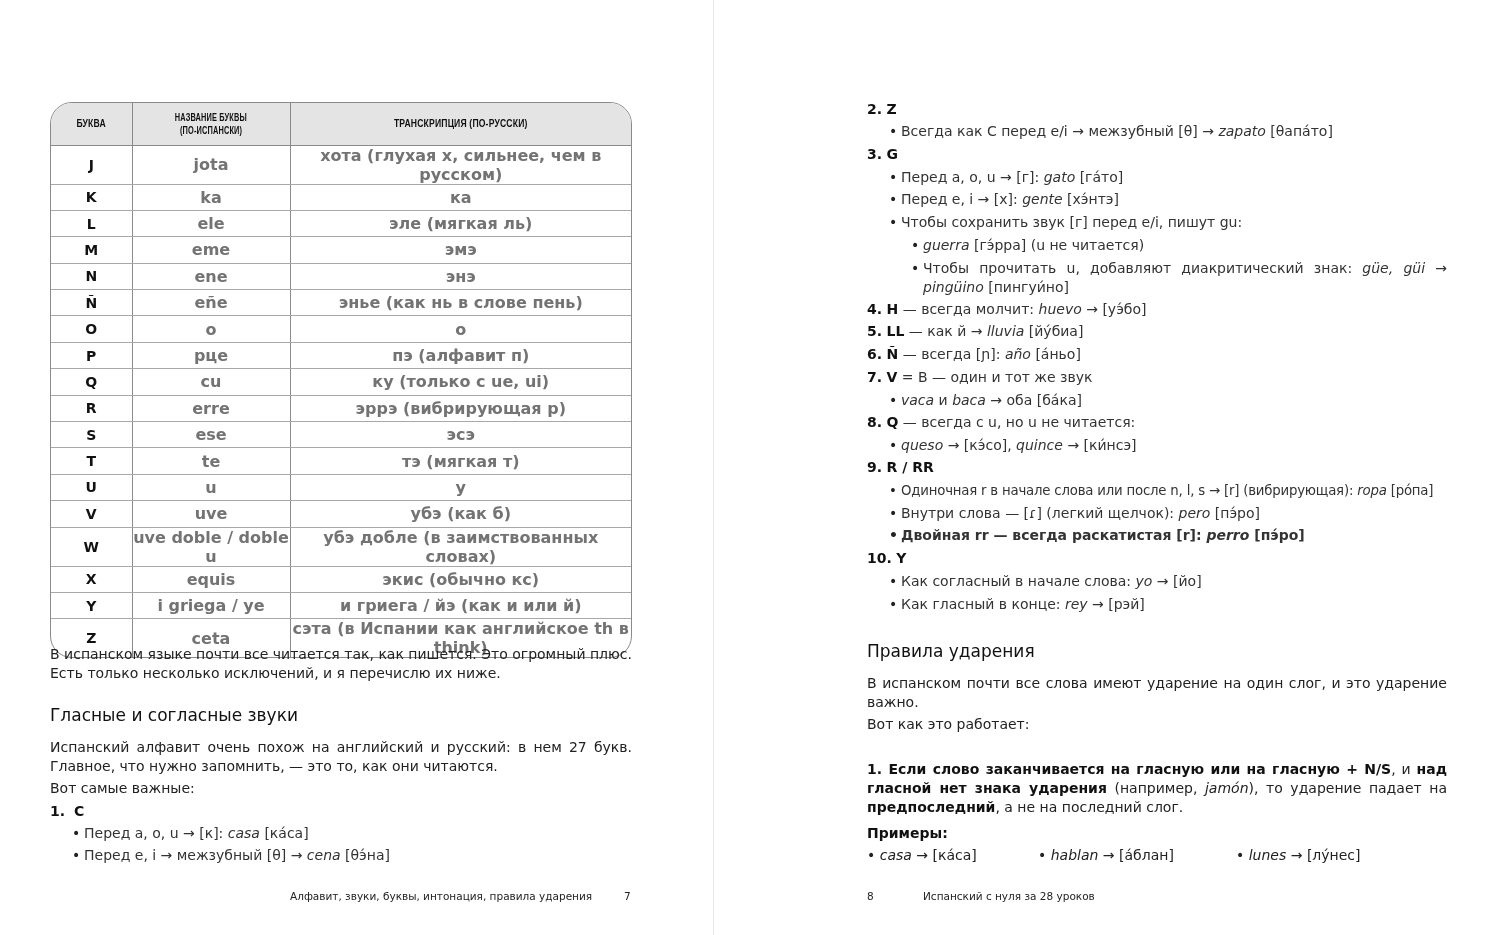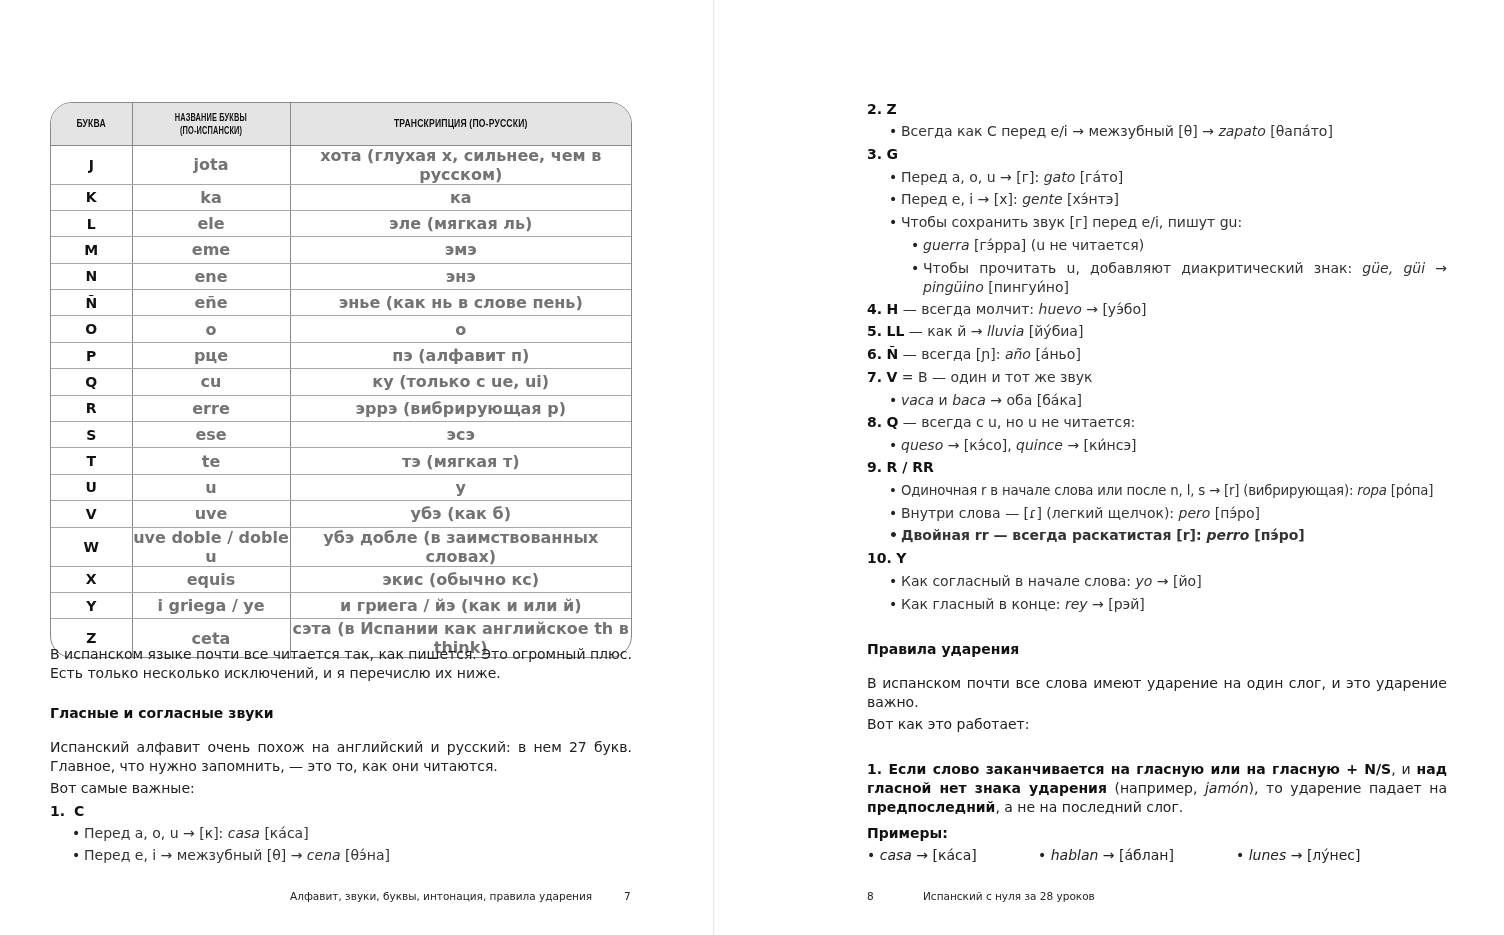--- a/index.html
+++ b/index.html
@@ -34,21 +34,21 @@
     color: #737373; font-weight: 700;
   }
   .alpha-table td:last-child { border-right: none; }
   .alpha-table tr:last-child td { border-bottom: none; }
   .alpha-table td.letter { font-weight: 600; color: #111; font-size: 14px; }
   .alpha-table col.c1 { width: 81px; }
   .alpha-table col.c2 { width: 158px; }
 
   
   .txt { position: absolute; font-size: 14px; line-height: 19px; color: #222; }
-  .heading { position: absolute; font-size: 14px; font-weight: 700; color: #111; }
+  .heading { position: absolute; font-size: 17px; font-weight: 400; color: #111; }
   .justify { text-align: justify; text-align-last: left; }
 
   .num-item { position: absolute; font-size: 14px; line-height: 19px; color: #111; }
   .num-item .n { font-weight: 700; }
   .num-item .k { font-weight: 700; }
   .num-item .rest { font-weight: 400; color: #333; }
 
   .bul { position: absolute; font-size: 14px; line-height: 19px; color: #333; }
   .bul::before { content: "•"; position: absolute; left: -12px; top: 0; color: #222; }
 

